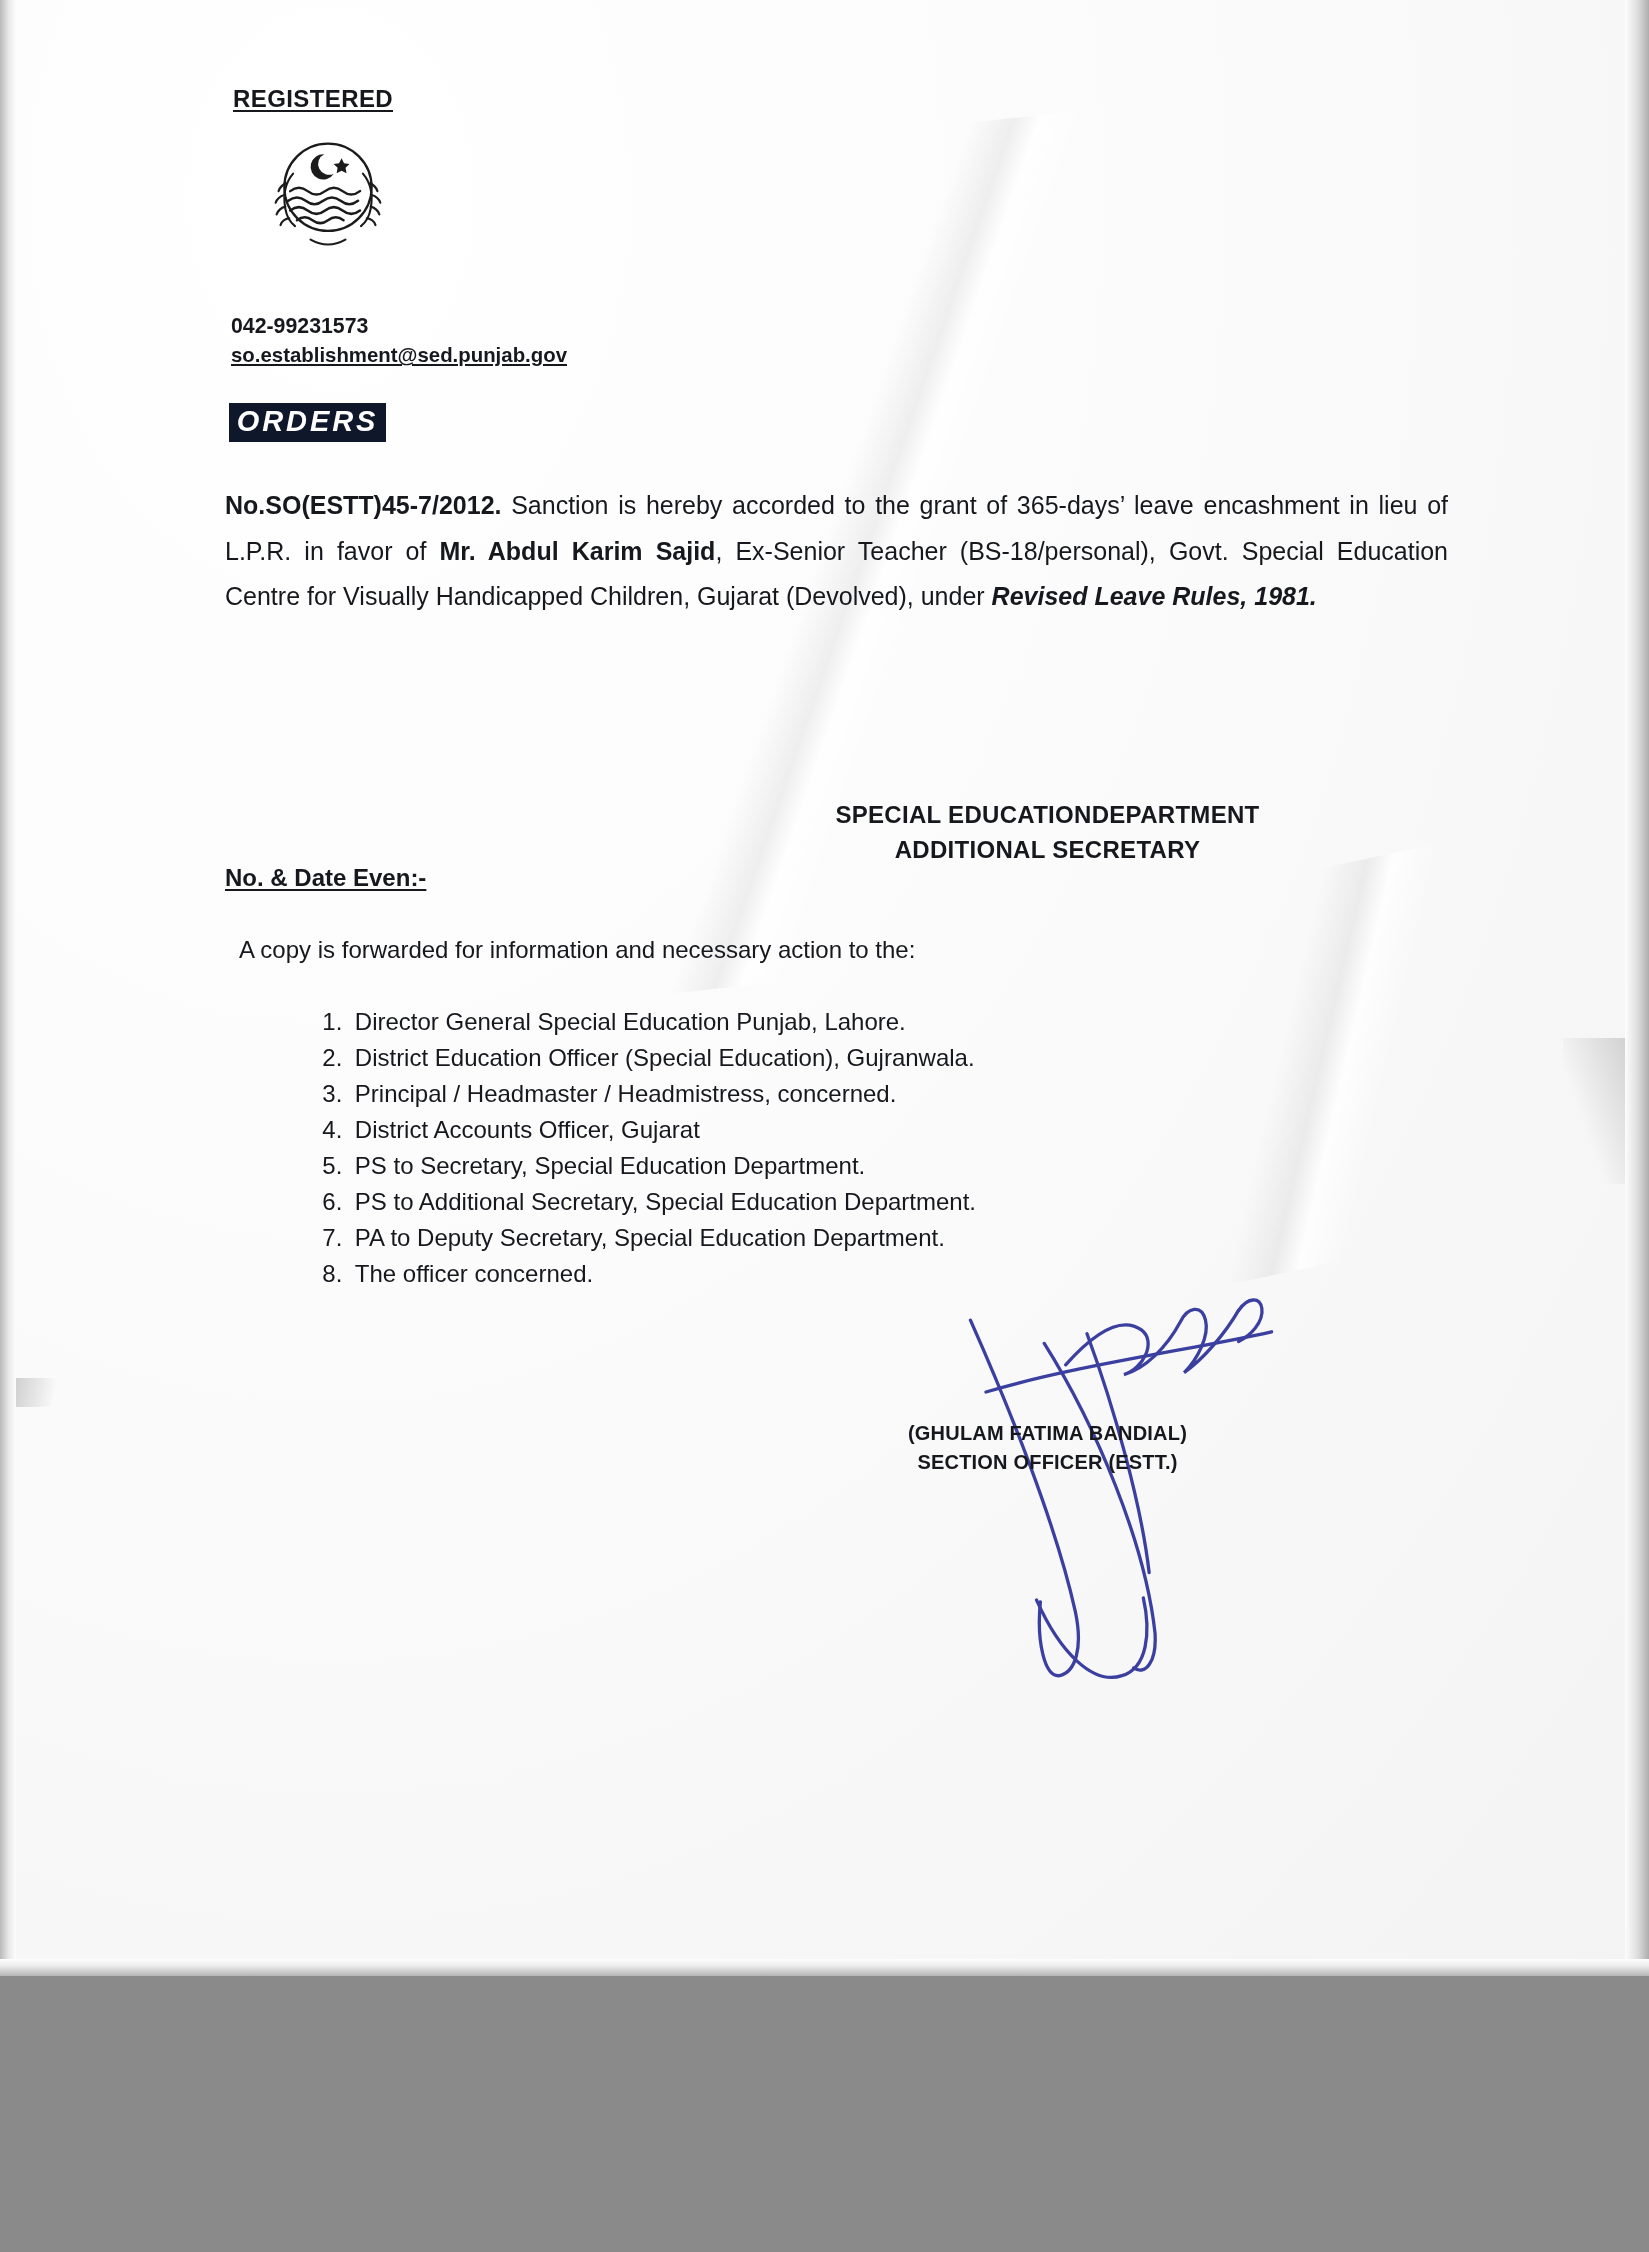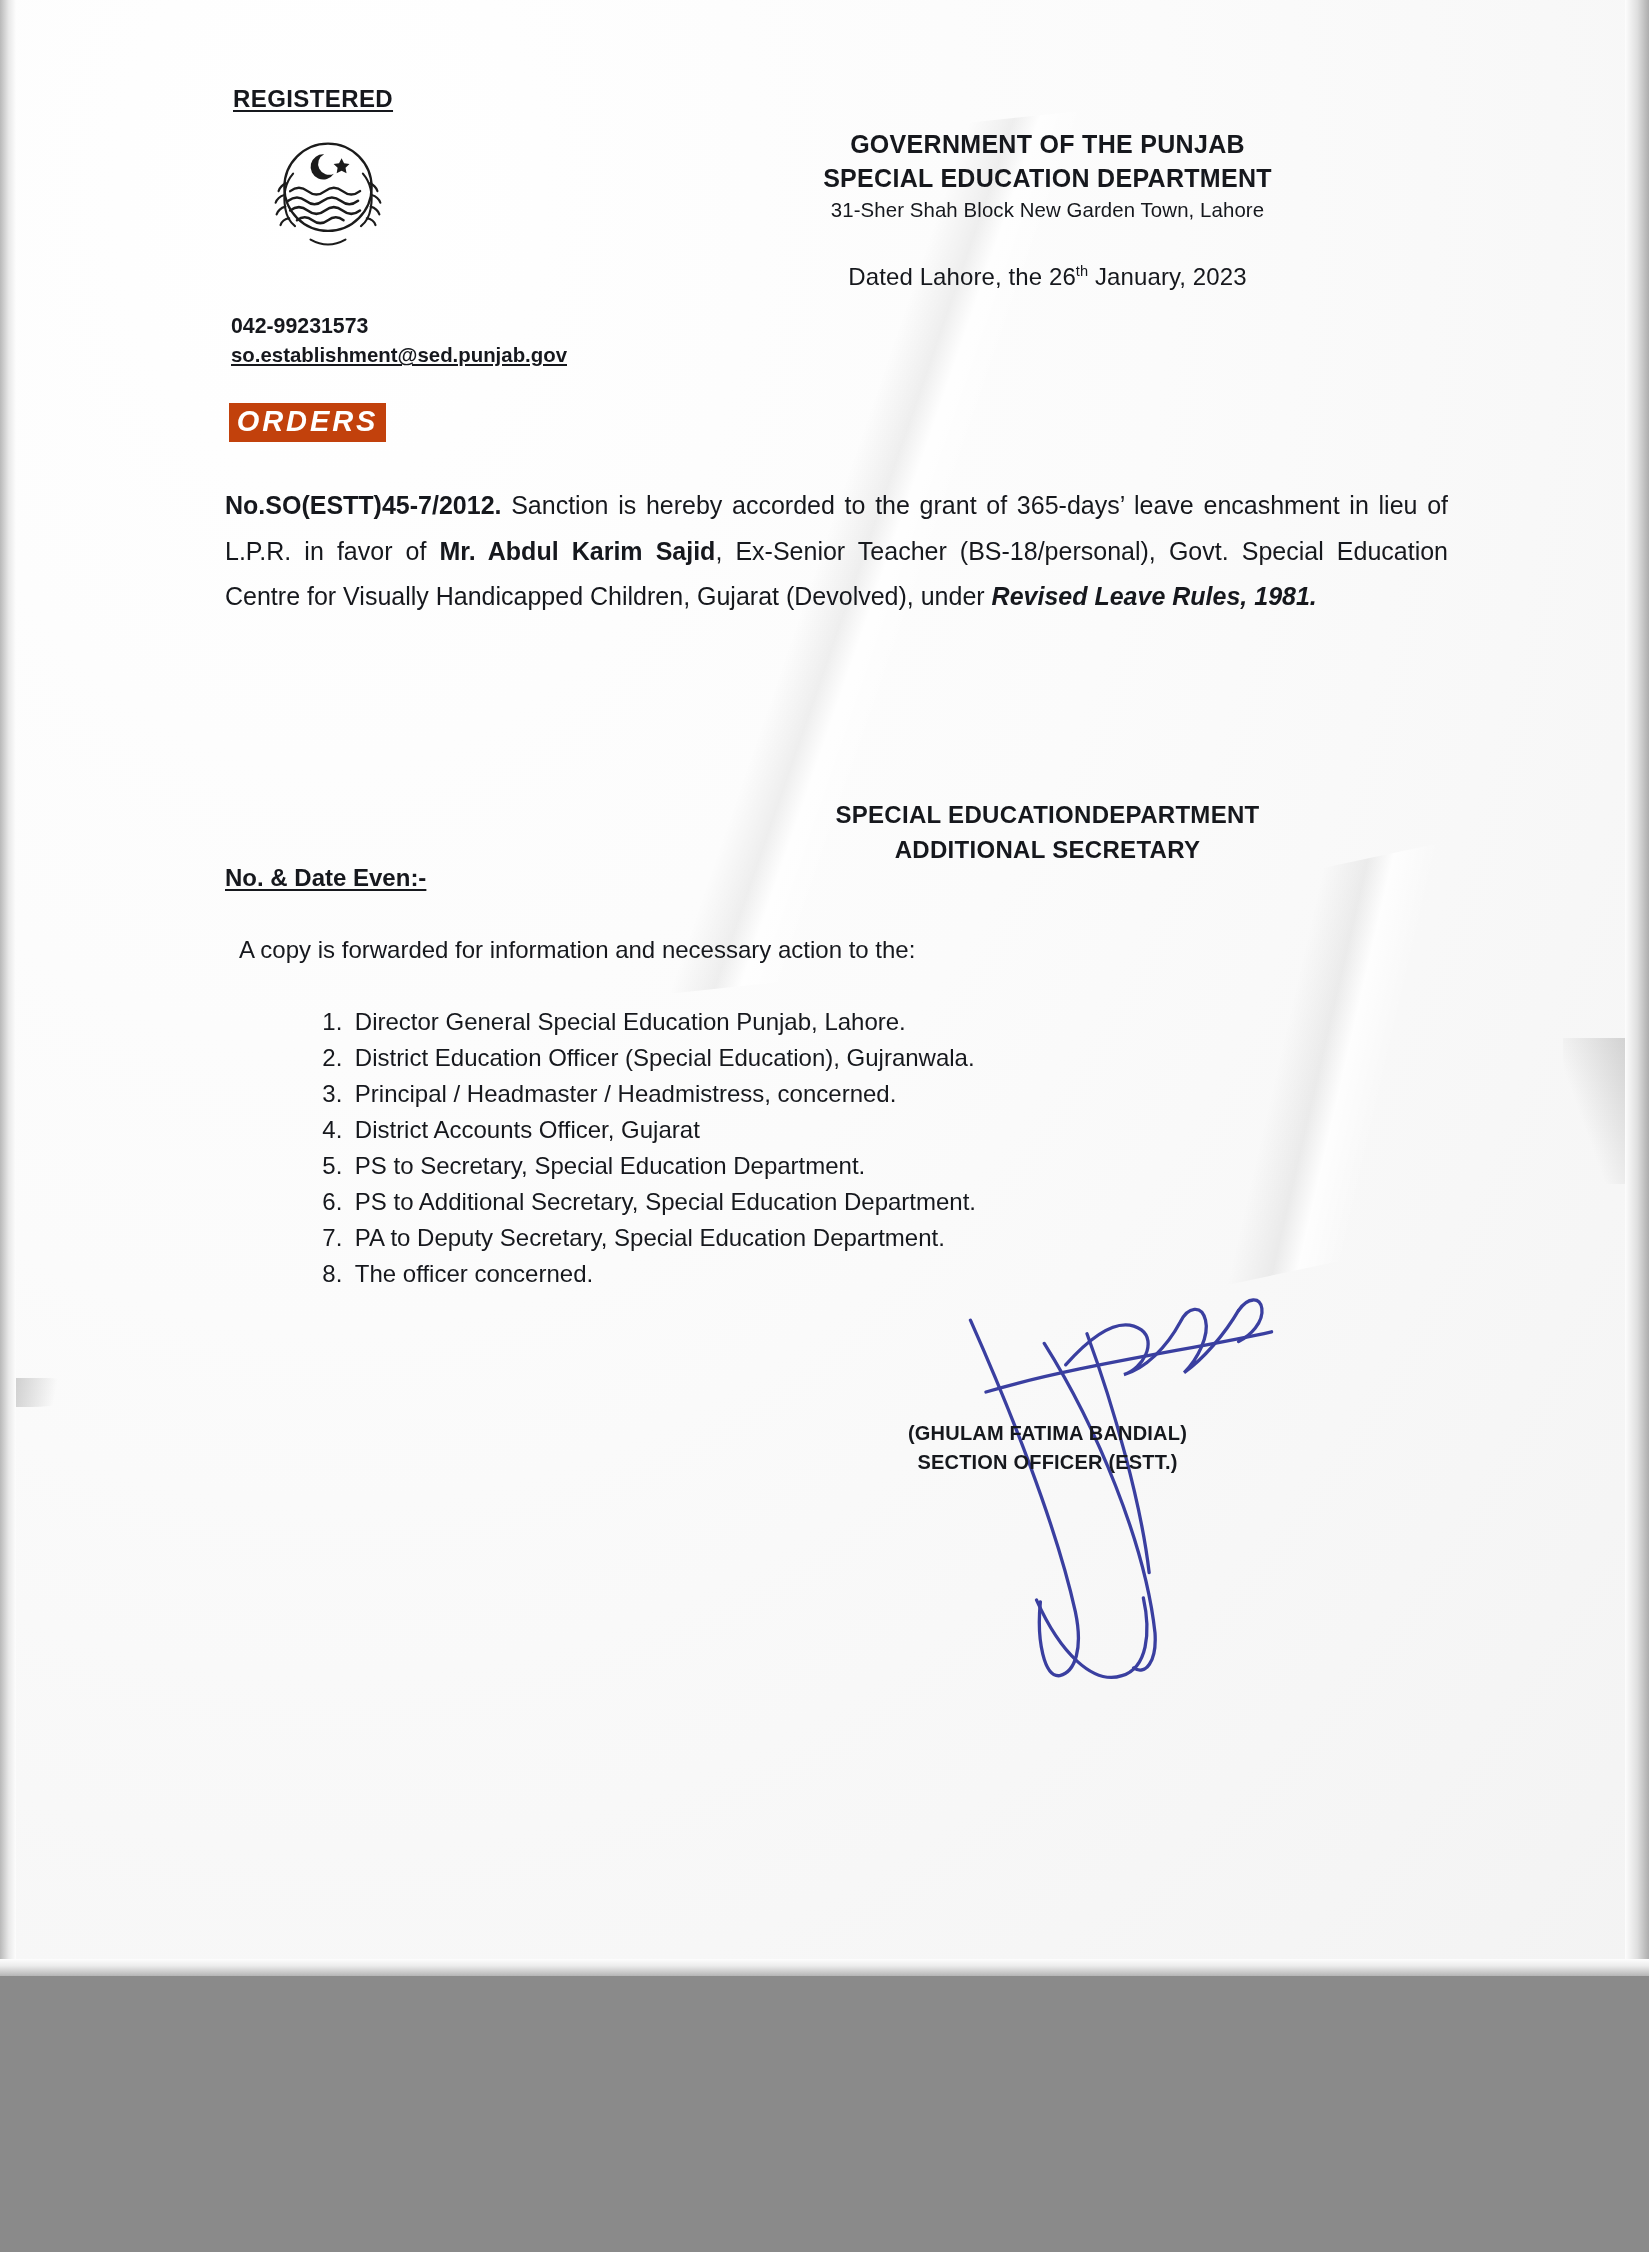--- a/index.html
+++ b/index.html
@@ -98,21 +98,21 @@
   }
 
   .orders {
     position: absolute;
     left: 229px;
     top: 403px;
     font-size: 29px;
     font-weight: bold;
     font-style: italic;
     letter-spacing: 2.9px;
-    background: #c2410c;
+    background: #0f172a;
     color: #ffffff;
     padding: 1.9px 7.8px 3.9px 7.8px;
   }
 
   .header-right {
     position: absolute;
     left: 679px;
     top: 128px;
     width: 737px;
     text-align: center;
@@ -252,28 +252,20 @@
     </svg>
   </div>
 
   <div class="contact">
     <div>042-99231573</div>
     <div class="email">so.establishment@sed.punjab.gov</div>
   </div>
 
   <div class="orders">ORDERS</div>
 
-  <div class="header-right">
-    <div class="gov">GOVERNMENT OF THE PUNJAB</div>
-    <div class="gov">SPECIAL EDUCATION DEPARTMENT</div>
-    <div class="addr">31-Sher Shah Block New Garden Town, Lahore</div>
-    <div class="dated">
-      <span>Dated Lahore, the 26</span><sup>th</sup><span> January, 2023</span>
-    </div>
-  </div>
 
   <div class="body-para">
     <b>No.SO(ESTT)45-7/2012.</b><span> Sanction is hereby accorded to the grant of 365-days’ leave encashment in lieu of L.P.R. in favor of </span><b>Mr. Abdul Karim Sajid</b><span>, Ex-Senior Teacher (BS-18/personal), Govt. Special Education Centre for Visually Handicapped Children, Gujarat (Devolved), under </span><span class="bi">Revised Leave Rules, 1981.</span>
   </div>
 
   <div class="signblock-1">
     <div>SPECIAL EDUCATIONDEPARTMENT</div>
     <div>ADDITIONAL SECRETARY</div>
   </div>
 

